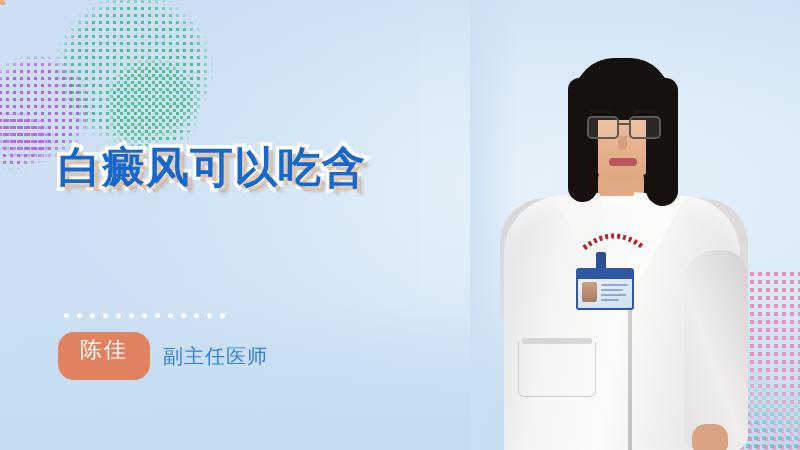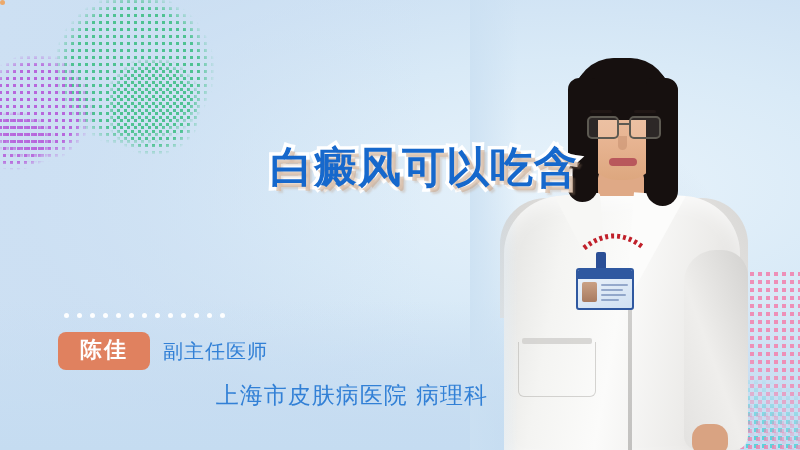--- a/index.html
+++ b/index.html
@@ -10,21 +10,20 @@
   body {
     font-family: "Liberation Sans", "DejaVu Sans", sans-serif;
   }
 
   #stage {
     position: relative;
     width: 800px;
     height: 450px;
     overflow: hidden;
     background: #e5e5e5;
-    text-align: right;
   }
 
   
   .bg-base {
     position: absolute;
     inset: 0;
     background:
       radial-gradient(120% 90% at 72% 42%, #e8f3fb 0%, #d9eaf7 32%, #cadef2 62%, #c2d9ef 100%);
   }
   .bg-tint-left {
@@ -187,25 +186,25 @@
     width: 430px;
   }
   .credit-row1 {
     display: flex;
     align-items: center;
     gap: 13px;
   }
   .name-badge {
     background: #e0815f;
     color: #ffffff;
-    font-weight: 700;
+    font-weight: 400;
     font-size: 22px;
     line-height: 1;
-    padding: 7px 22px 9px 22px;
-    border-radius: 8px;
+    padding: 7px 22px 19px 22px;
+    border-radius: 16px;
     letter-spacing: 2px;
     font-family: "DejaVu Sans", "Liberation Sans", sans-serif;
   }
   .doctor-title {
     color: #3280d6;
     font-size: 20px;
     letter-spacing: 1px;
     font-family: "DejaVu Sans", "Liberation Sans", sans-serif;
   }
   .affiliation {
@@ -546,16 +545,15 @@
       <span class="dot" style="background: rgb(255, 255, 255);"></span>
       <span class="dot" style="background: rgb(255, 255, 255);"></span>
       <span class="dot" style="background: rgb(255, 255, 255);"></span>
     </div>
 
   <div class="credit">
     <div class="credit-row1">
       <span class="name-badge">陈佳</span>
       <span class="doctor-title">副主任医师</span>
     </div>
-    <div class="affiliation">上海市皮肤病医院 病理科</div>
   </div>
 
 </div>
 
 </body></html>

